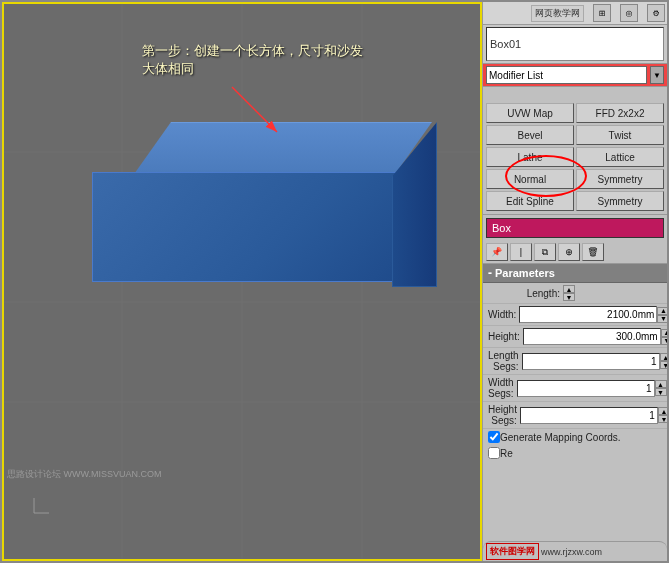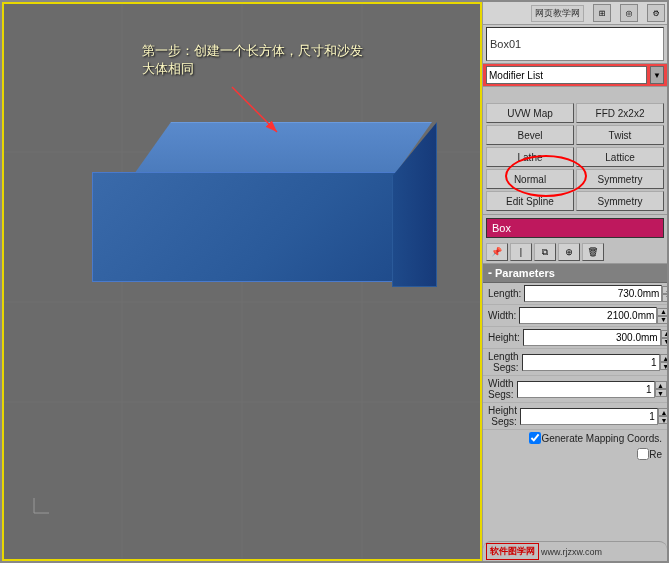--- a/index.html
+++ b/index.html
@@ -331,21 +331,20 @@
       align-items: center;
       justify-content: center;
     }
 
     
     .checkbox-row {
       display: flex;
       align-items: center;
       padding: 2px 5px;
       gap: 0;
-      justify-content: flex-end;
     }
 
     .checkbox-row input[type="checkbox"] {
       width: 12px;
       height: 12px;
     }
 
     .checkbox-label {
       font-size: 10px;
       color: #222;
@@ -410,20 +409,23 @@
 
     <svg class="arrow-overlay" xmlns="http://www.w3.org/2000/svg">
       <defs>
         <marker id="arrowhead" markerWidth="8" markerHeight="6" refX="8" refY="3" orient="auto">
           <polygon points="0 0, 8 3, 0 6" fill="#ff3333"></polygon>
         </marker>
       </defs>
       <line x1="130" y1="55" x2="175" y2="100" stroke="#ff3333" stroke-width="1.5" marker-end="url(#arrowhead)"></line>
     </svg>
 
+    <div class="watermark">
+      思路设计论坛 WWW.MISSVUAN.COM
+    </div>
 
     <svg style="position:absolute;bottom:30px;left:15px;width:35px;height:35px;" xmlns="http://www.w3.org/2000/svg">
       <line x1="17" y1="17" x2="17" y2="2" stroke="#999" stroke-width="1"></line>
       <line x1="17" y1="17" x2="32" y2="17" stroke="#999" stroke-width="1"></line>
       <text x="15" y="0" font-size="7" fill="#999">+</text>
     </svg>
   </div>
 
   <div class="right-panel">
 
@@ -471,21 +473,20 @@
     </div>
 
     <div class="params-section">
       <div class="params-header">
         <span class="params-minus">-</span>
         <span>Parameters</span>
       </div>
 
       <div class="param-row">
         <span class="param-label">Length:</span>
-        <input class="param-input" type="text" value="730.0mm" style="">
         <div class="param-spinner">
           <div class="spin-btn">▲</div>
           <div class="spin-btn">▼</div>
         </div>
       </div>
 
       <div class="param-row">
         <span class="param-label">Width:</span>
         <input class="param-input" type="text" value="2100.0mm" style="">
         <div class="param-spinner">

